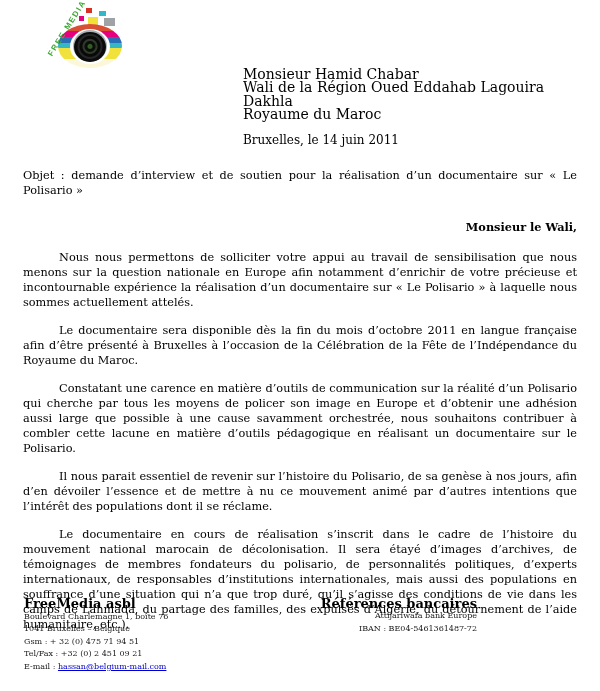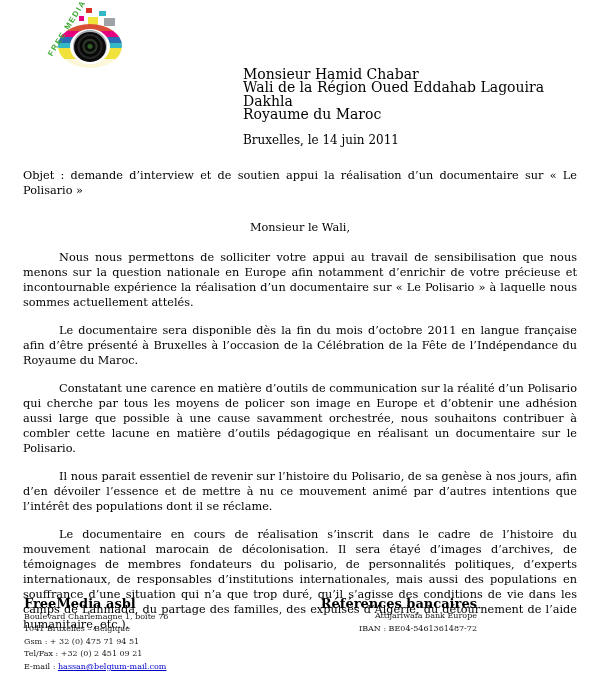--- a/index.html
+++ b/index.html
@@ -67,21 +67,21 @@
   }
 
   
   .letter-body {
     position: absolute; left: 23px; top: 168px; width: 554px;
     font-size: 11.3px; line-height: 15px;
     text-align: justify;
   }
   .letter-body p { margin: 0; }
   .subject    { margin-bottom: 22px !important; }
-  .salutation { margin-bottom: 15px !important; text-align: center; }
+  .salutation { margin-bottom: 15px !important; text-align: right; font-weight: bold; }
   .para       { margin-bottom: 13px !important; text-indent: 36px; }
 
   
   .footer-left {
     position: absolute; left: 24px; top: 598px;
     font-size: 8px; line-height: 12.6px; color: #1a1a1a;
   }
   .footer-right {
     position: absolute; left: 263px; top: 598px; width: 214px;
     font-size: 8px; line-height: 12.4px; color: #1a1a1a;
@@ -112,21 +112,21 @@
   <div class="recipient">
     <div>Monsieur Hamid Chabar</div>
     <div>Wali de la Région Oued Eddahab Lagouira</div>
     <div>Dakhla</div>
     <div>Royaume du Maroc</div>
   </div>
 
   <div class="dateline">Bruxelles, le 14 juin 2011</div>
 
   <div class="letter-body">
-    <p class="subject">Objet : demande d’interview et de soutien appui la réalisation d’un documentaire sur « Le Polisario »</p>
+    <p class="subject">Objet : demande d’interview et de soutien pour la réalisation d’un documentaire sur « Le Polisario »</p>
     <p class="salutation">Monsieur le Wali,</p>
     <p class="para">Nous nous permettons de solliciter votre appui au travail de sensibilisation que nous menons sur la question nationale en Europe afin notamment d’enrichir de votre précieuse et incontournable expérience la réalisation d’un documentaire sur « Le Polisario » à laquelle nous sommes actuellement attelés.</p>
     <p class="para">Le documentaire sera disponible dès la fin du mois d’octobre 2011 en langue française afin d’être présenté à Bruxelles à l’occasion de la Célébration de la Fête de l’Indépendance du Royaume du Maroc.</p>
     <p class="para">Constatant une carence en matière d’outils de communication sur la réalité d’un Polisario qui cherche par tous les moyens de policer son image en Europe et d’obtenir une adhésion aussi large que possible à une cause savamment orchestrée, nous souhaitons contribuer à combler cette lacune en matière d’outils pédagogique en réalisant un documentaire sur le Polisario.</p>
     <p class="para">Il nous parait essentiel de revenir sur l’histoire du Polisario, de sa genèse à nos jours, afin d’en dévoiler l’essence et de mettre à nu ce mouvement animé par d’autres intentions que l’intérêt des populations dont il se réclame.</p>
     <p class="para">Le documentaire en cours de réalisation s’inscrit dans le cadre de l’histoire du mouvement national marocain de décolonisation. Il sera étayé d’images d’archives, de témoignages de membres fondateurs du polisario, de personnalités politiques, d’experts internationaux, de responsables d’institutions internationales, mais aussi des populations en souffrance d’une situation qui n’a que trop duré, qu’il s’agisse des conditions de vie dans les camps de Lahmada, du partage des familles, des expulsés d’Algérie, du détournement de l’aide humanitaire, etc.).</p>
   </div>
 
   <div class="footer-left">
     <div class="f-head">FreeMedia asbl</div>

